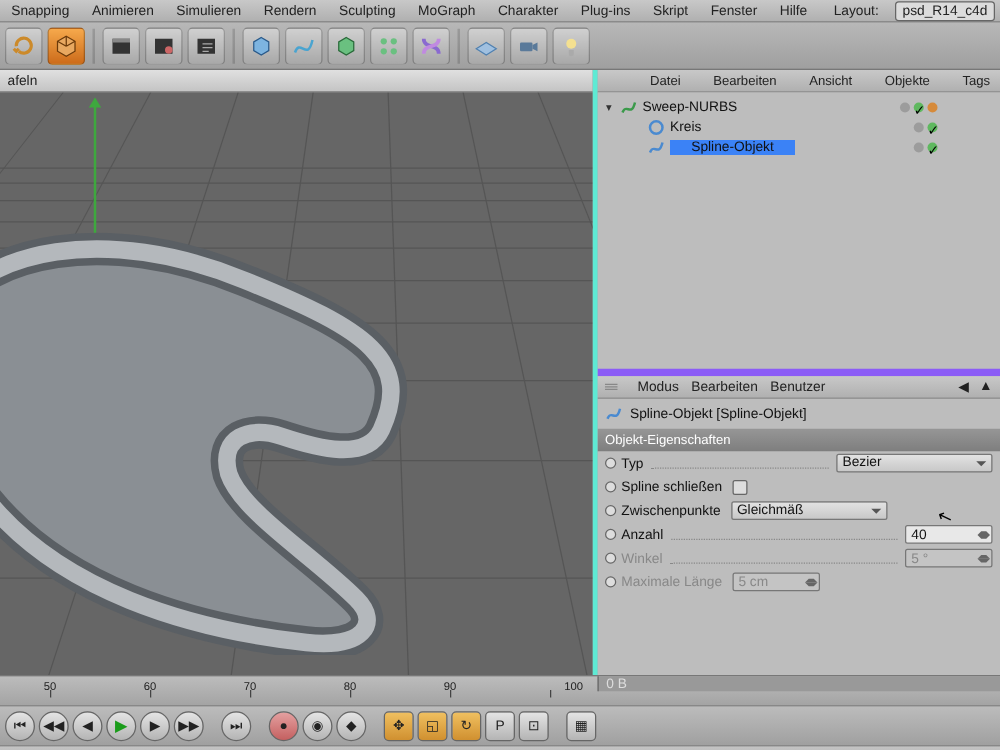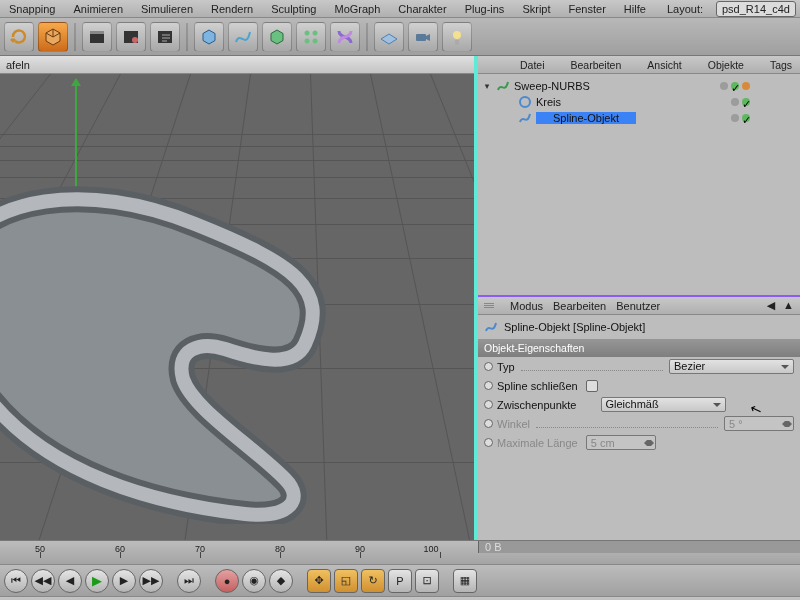--- a/index.html
+++ b/index.html
@@ -36,21 +36,21 @@
 .treerow{display:flex;align-items:center;height:16px;padding-left:4px;gap:4px}
 .expand{width:10px;text-align:center;color:#333;font-size:9px}
 .icn{width:14px;height:14px;display:inline-flex;align-items:center;justify-content:center}
 .treelabel{color:#111}
 .treelabel.sel{background:#3b82f6;padding:0 17px}
 .dots{margin-left:auto;margin-right:50px;display:flex;gap:3px}
 .dot{width:8px;height:8px;border-radius:50%}
 .dg{background:#9c9c9c}
 .dgr{background:#5fb85f}
 .dor{background:#d68a3a}
-.attrpanel{height:245px;background:#bdbdbd;border-top:2px solid #8b5cf6;display:flex;flex-direction:column}
+.attrpanel{height:245px;background:#bdbdbd;border-top:6px solid #8b5cf6;display:flex;flex-direction:column}
 .attrtabs{height:18px;background:linear-gradient(#c8c8c8,#b0b0b0);display:flex;align-items:center;padding:0 6px;gap:10px;border-bottom:1px solid #888;color:#222}
 .navarrows{margin-left:auto;display:flex;gap:8px;font-size:14px;color:#222}
 .objheader{height:24px;display:flex;align-items:center;gap:6px;padding:0 6px;color:#111}
 .minitabs{display:flex;gap:0;padding:0 4px;height:18px}
 .minitab{padding:2px 8px;background:linear-gradient(#c6c6c6,#b0b0b0);border:1px solid #888;border-bottom:none;border-radius:3px 3px 0 0;color:#222;font-size:10.5px}
 .minitab.active{background:#e4e4e4}
 .sectionhdr{height:18px;background:linear-gradient(#969696,#7e7e7e);color:#fff;display:flex;align-items:center;padding:0 6px;font-weight:normal;font-size:10.5px}
 .proprow{display:flex;align-items:center;height:19px;padding:0 6px;gap:4px}
 .proprow .radio{width:9px;height:9px;border:1px solid #666;border-radius:50%;background:#ddd}
 .propname{color:#111;white-space:nowrap}
@@ -306,22 +306,34 @@
       </div>
       <div class="proprow">
         <span class="radio"></span>
         <span class="propname">Spline schließen</span>
         <span class="checkbox" style="margin-left:4px"></span>
         <span style="flex:1"></span>
       </div>
       <div class="proprow">
         <span class="radio"></span>
         <span class="propname">Zwischenpunkte</span>
-        <div class="dropdown" style="margin-left:20px">
+        <div class="dropdown" style="margin-left:4px">
               <span>Gleichmäß</span>
+            </div>
+      </div>
+      <div class="proprow">
+        <span class="radio"></span>
+        <span class="propname">Anzahl</span>
+        <span class="dots-fill"></span>
+        <div class="numfield">
+              <span>40</span>
+              <span class="spinner">
+                <i></i>
+                <i></i>
+              </span>
             </div>
       </div>
       <div class="proprow">
         <span class="radio"></span>
         <span class="propname dis">Winkel</span>
         <span class="dots-fill"></span>
         <div class="numfield dis">
               <span>5 °</span>
               <span class="spinner">
                 <i></i>
@@ -346,21 +358,21 @@
   </div>
 </div>
 
 <div class="timeline">
   <div class="ruler">
     <span class="ticklabel" style="left:40px">50</span>
     <span class="ticklabel" style="left:120px">60</span>
     <span class="ticklabel" style="left:200px">70</span>
     <span class="ticklabel" style="left:280px">80</span>
     <span class="ticklabel" style="left:360px">90</span>
-    <span class="ticklabel" style="left:431px">100</span>
+    <span class="ticklabel" style="left:459px">100</span>
     <span class="tick" style="left:40px"></span>
       <span class="tick" style="left:120px"></span>
       <span class="tick" style="left:200px"></span>
     <span class="tick" style="left:280px"></span>
       <span class="tick" style="left:360px"></span>
       <span class="tick" style="left:440px"></span>
   </div>
   <div class="tlside">
       <span>0 B</span>
     </div>

